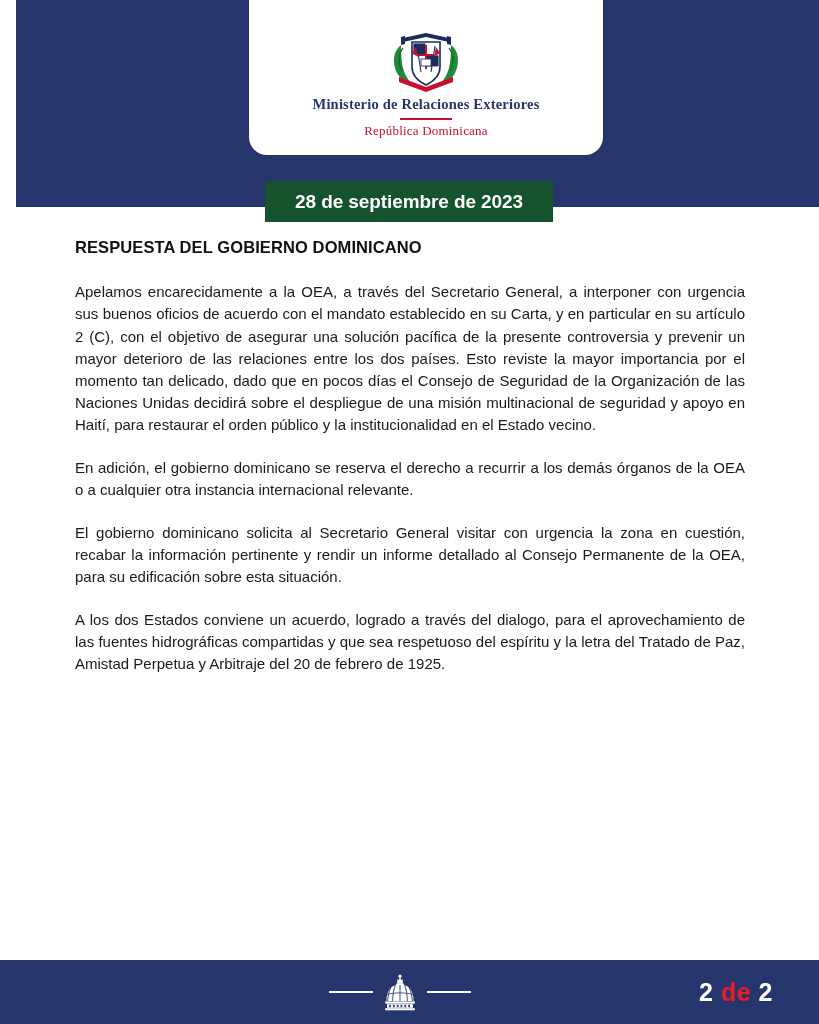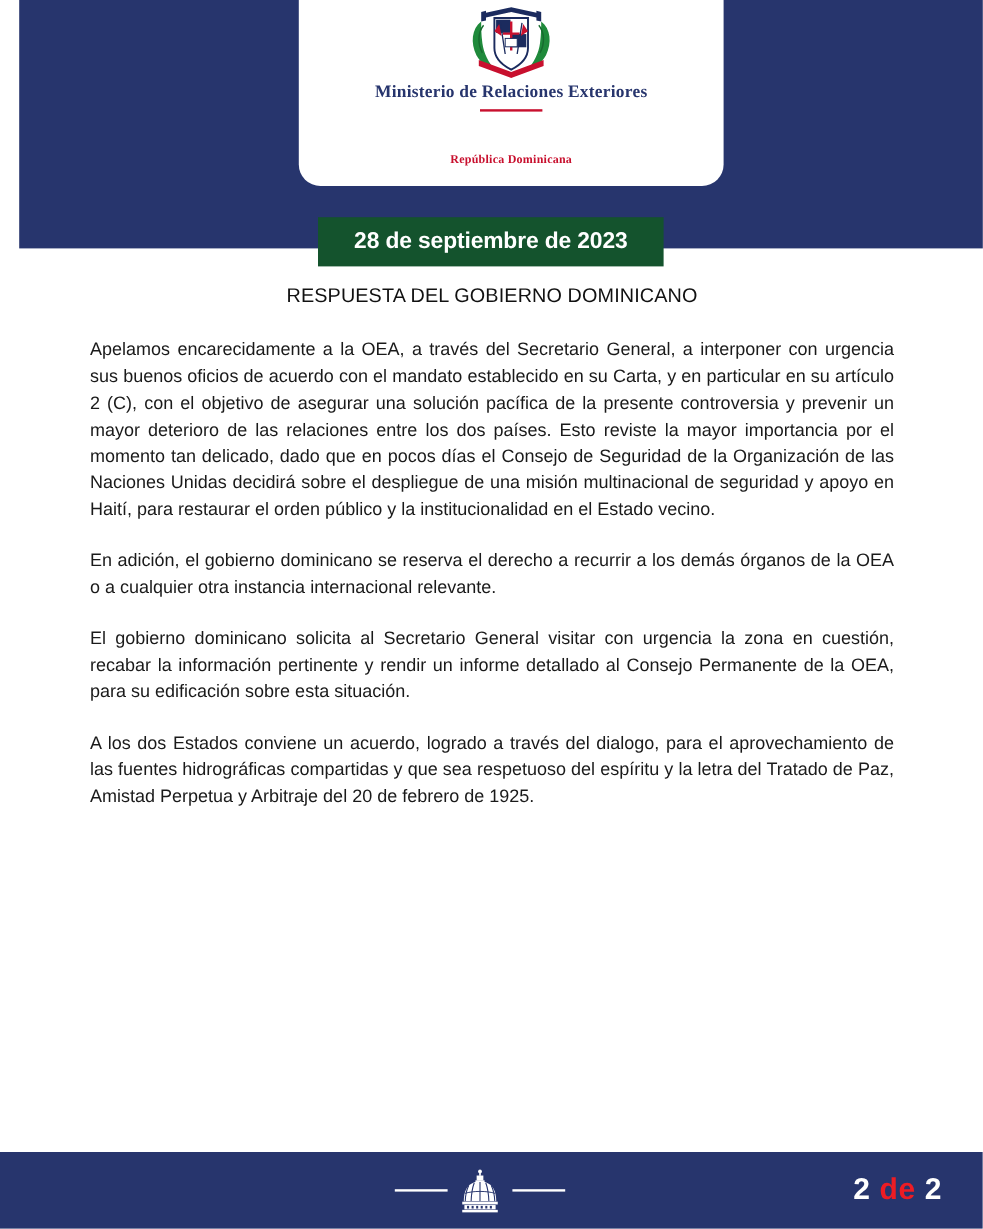--- a/index.html
+++ b/index.html
@@ -56,25 +56,24 @@
   }
   .ministry-rule {
     width: 52px;
     height: 1.6px;
     background: #C8102E;
     margin: 5px 0 3px 0;
   }
   .country-name {
     color: #C8102E;
     font-family: "Liberation Serif", serif;
-    font-weight: bold;
-    font-size: 10px;
+    font-weight: normal;
+    font-size: 13px;
     letter-spacing: 0.2px;
     white-space: nowrap;
-    margin-top: 32px;
   }
 
   
   .date-banner {
     position: absolute;
     top: 181px;
     left: 265px;
     width: 288px;
     height: 41px;
     background: #14532d;
@@ -89,23 +88,23 @@
   }
 
   
   .doc-body {
     position: absolute;
     top: 236px;
     left: 75px;
     width: 670px;
   }
   .doc-title {
-    text-align: center;
+    text-align: left;
     font-size: 16.5px;
-    font-weight: normal;
+    font-weight: bold;
     color: #111111;
     line-height: 1.42;
     letter-spacing: 0.1px;
     margin: 0 0 22px 0;
   }
   .doc-title .title-line {
     display: block;
   }
   .para {
     text-align: justify;
@@ -145,21 +144,21 @@
     flex: 0 0 auto;
   }
   .dome {
     width: 36px;
     height: 38px;
     display: block;
     flex: 0 0 auto;
   }
   .page-number {
     position: absolute;
-    right: 34px;
+    right: 46px;
     top: 50%;
     transform: translateY(-50%);
     font-size: 25px;
     font-weight: bold;
     color: #ffffff;
     letter-spacing: 0.5px;
     white-space: nowrap;
     text-align: right;
   }
   .page-number .sep {

